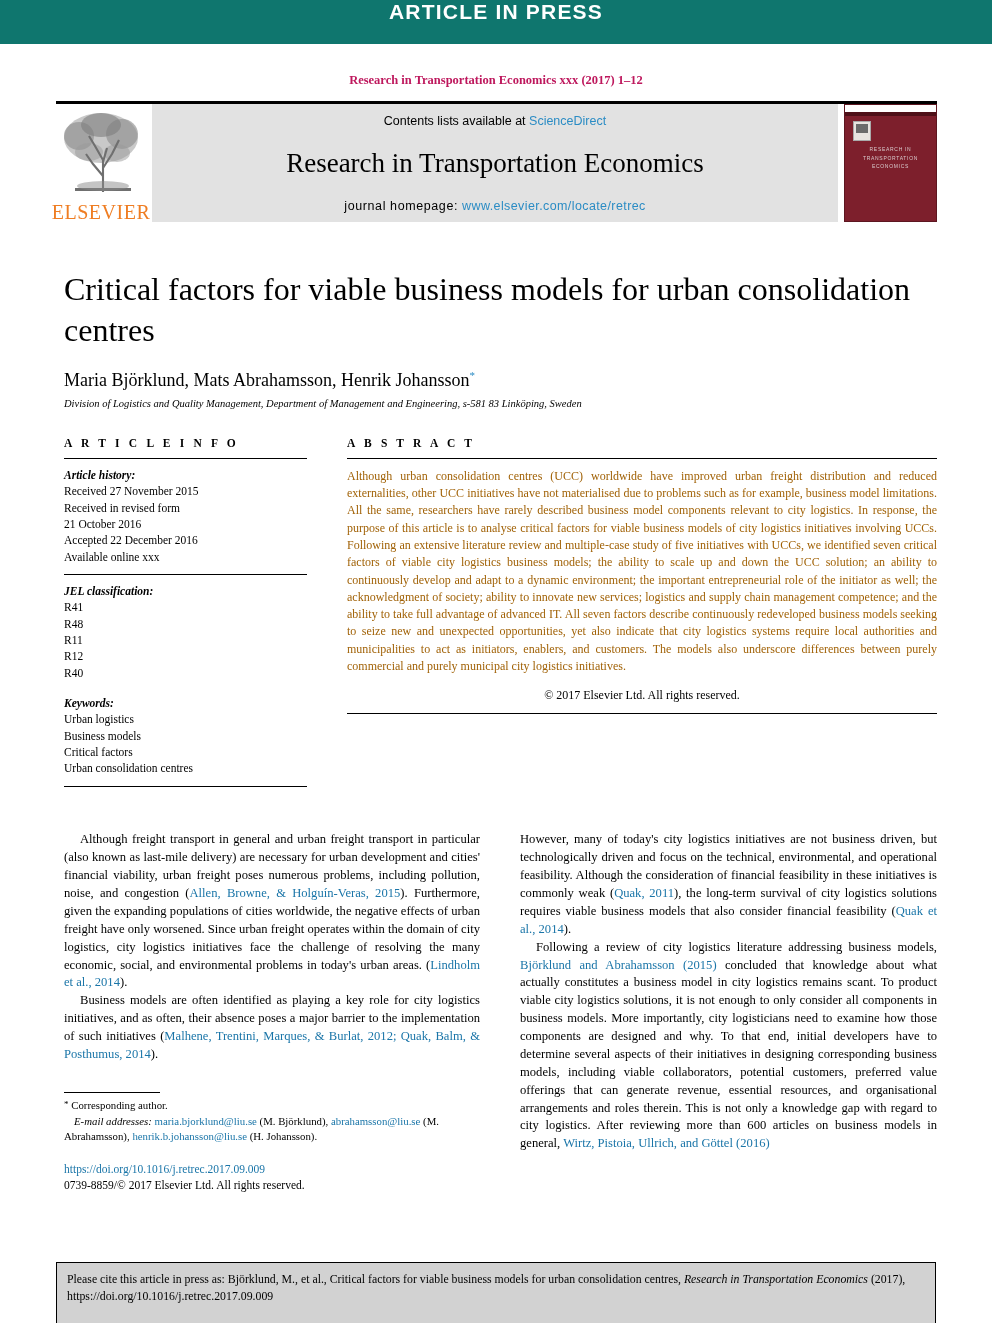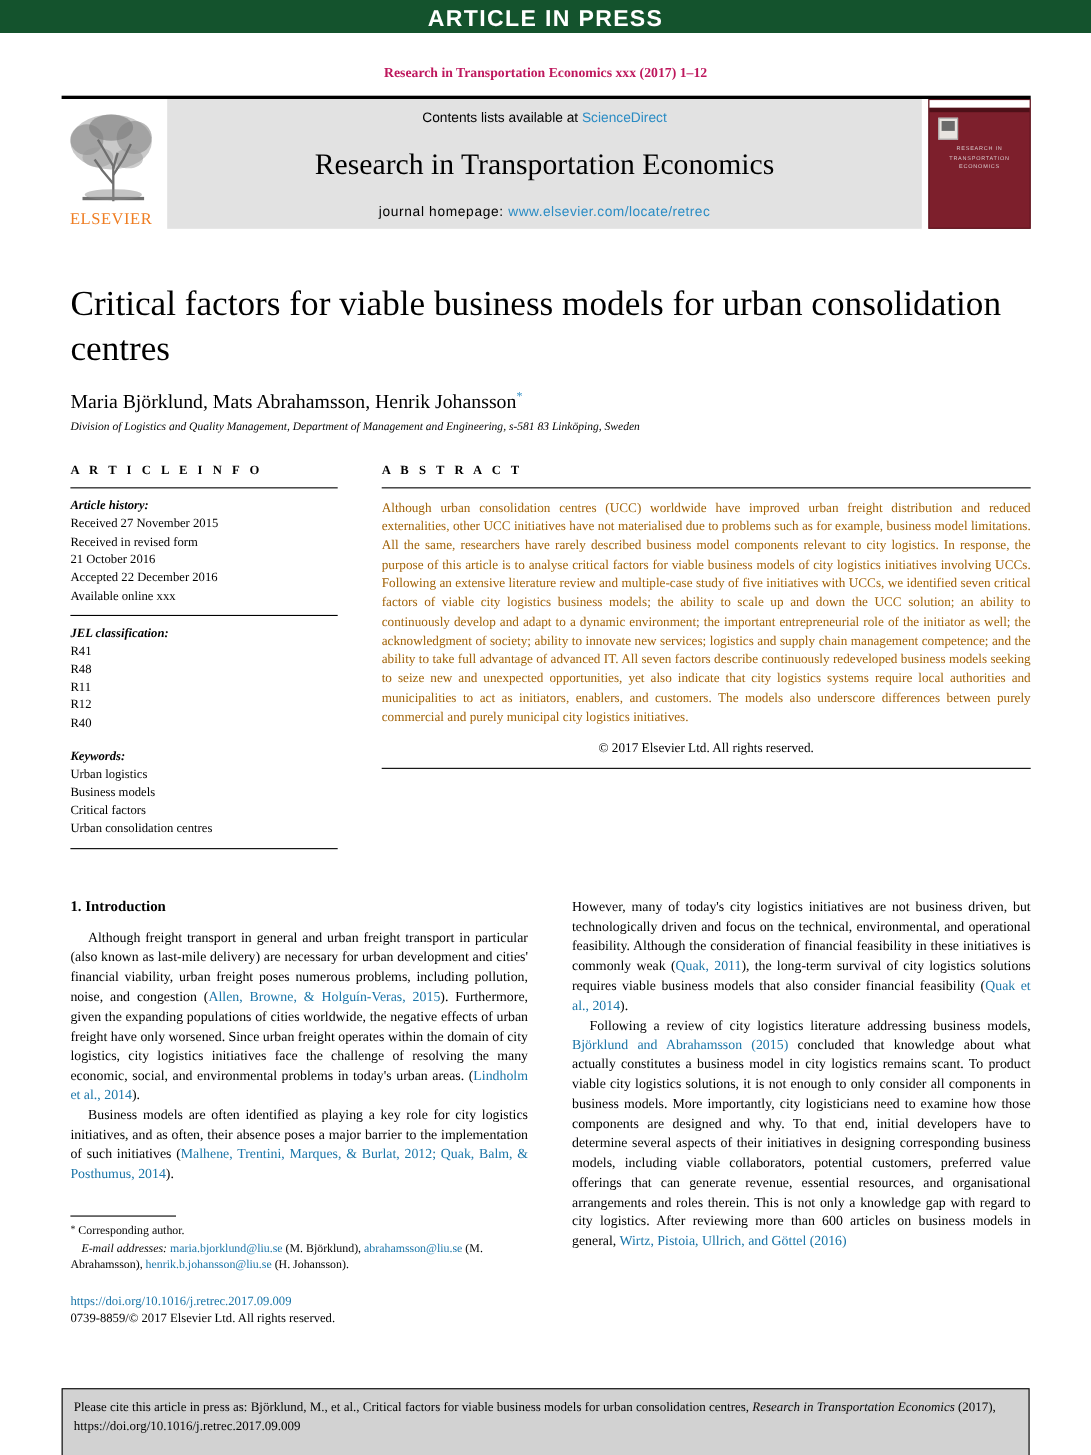--- a/index.html
+++ b/index.html
@@ -12,24 +12,24 @@
     height: 1323px;
     font-family: "Liberation Serif", serif;
     color: #000000;
     position: relative;
     overflow: hidden;
   }
 
   
   .press-banner {
     width: 992px;
-    height: 30px;
-    background: #14532d;
-    display: flex;
-    align-items: flex-end;
+    height: 44px;
+    background: #0f766e;
+    display: flex;
+    align-items: flex-start;
     justify-content: center;
   }
   .press-banner span {
     font-family: "Liberation Sans", sans-serif;
     font-weight: bold;
     font-size: 21px;
     letter-spacing: 1.2px;
     color: #ffffff;
   }
 
@@ -55,21 +55,21 @@
     flex: 0 0 90px;
     display: flex;
     flex-direction: column;
     align-items: center;
     justify-content: flex-end;
     padding-top: 3px;
   }
   .tree-wrap { width: 84px; height: 92px; }
   .elsevier-word {
     font-family: "Liberation Serif", serif;
-    font-size: 15px;
+    font-size: 20px;
     letter-spacing: 0.5px;
     color: #ef7d22;
     line-height: 1;
     margin-top: 2px;
   }
   .masthead-center {
     flex: 1 1 auto;
     background: #e2e2e2;
     margin-left: 6px;
     margin-right: 6px;
@@ -367,21 +367,20 @@
     <div class="rule"></div>
     <div class="abstract-body">Although urban consolidation centres (UCC) worldwide have improved urban freight distribution and reduced externalities, other UCC initiatives have not materialised due to problems such as for example, business model limitations. All the same, researchers have rarely described business model components relevant to city logistics. In response, the purpose of this article is to analyse critical factors for viable business models of city logistics initiatives involving UCCs. Following an extensive literature review and multiple-case study of five initiatives with UCCs, we identified seven critical factors of viable city logistics business models; the ability to scale up and down the UCC solution; an ability to continuously develop and adapt to a dynamic environment; the important entrepreneurial role of the initiator as well; the acknowledgment of society; ability to innovate new services; logistics and supply chain management competence; and the ability to take full advantage of advanced IT. All seven factors describe continuously redeveloped business models seeking to seize new and unexpected opportunities, yet also indicate that city logistics systems require local authorities and municipalities to act as initiators, enablers, and customers. The models also underscore differences between purely commercial and purely municipal city logistics initiatives.</div>
     <div class="copyright">© 2017 Elsevier Ltd. All rights reserved.</div>
     <div class="rule-bot"></div>
   </div>
 </div>
 
 <div class="body-cols">
 
   <div class="bcol">
-    <div class="h2">1. Introduction</div>
 
     <p class="para"><span>Although freight transport in general and urban freight transport in particular (also known as last-mile delivery) are necessary for urban development and cities' financial viability, urban freight poses numerous problems, including pollution, noise, and congestion (</span><span class="cite">Allen, Browne, &amp; Holguín-Veras, 2015</span><span>). Furthermore, given the expanding populations of cities worldwide, the negative effects of urban freight have only worsened. Since urban freight operates within the domain of city logistics, city logistics initiatives face the challenge of resolving the many economic, social, and environmental problems in today's urban areas. (</span><span class="cite">Lindholm et al., 2014</span><span>).</span></p>
 
     <p class="para"><span>Business models are often identified as playing a key role for city logistics initiatives, and as often, their absence poses a major barrier to the implementation of such initiatives (</span><span class="cite">Malhene, Trentini, Marques, &amp; Burlat, 2012; Quak, Balm, &amp; Posthumus, 2014</span><span>).</span></p>
 
     <div class="footnotes">
       <div class="fn-rule"></div>
       <div>
         <span class="fn-star">*</span>
         <span>Corresponding author.</span>

